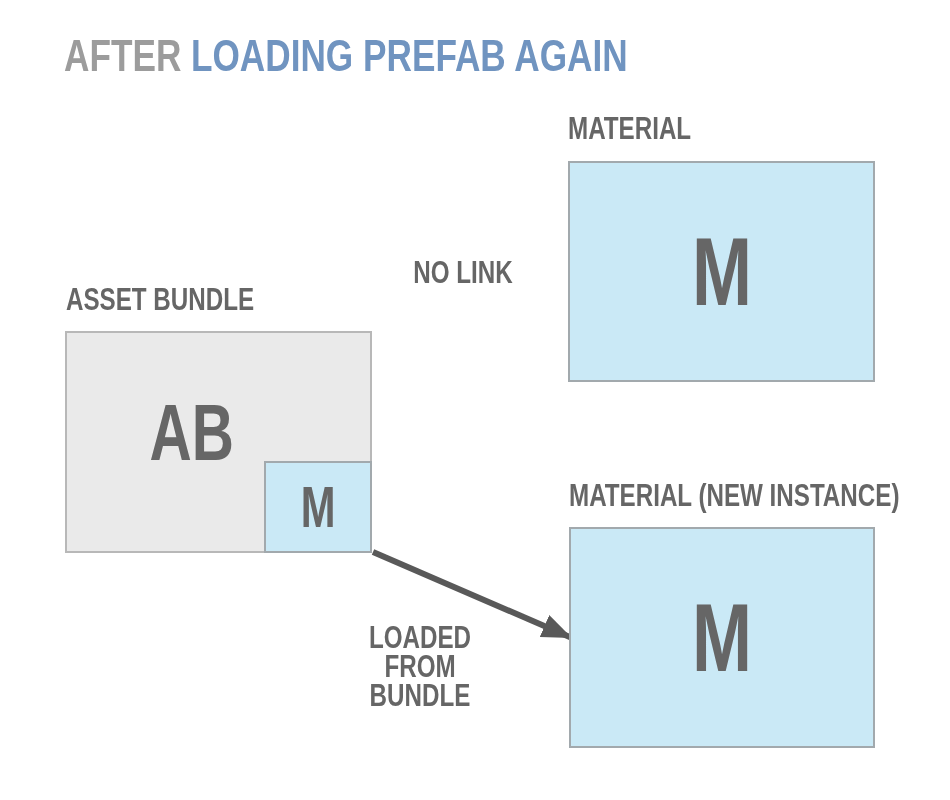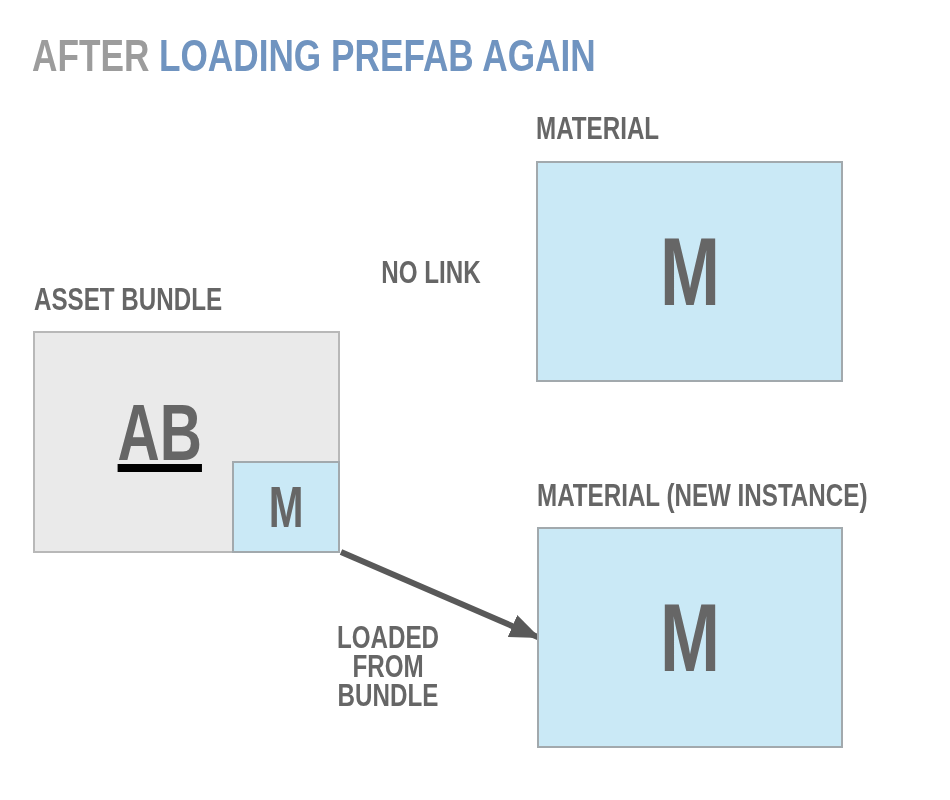--- a/index.html
+++ b/index.html
@@ -3,20 +3,21 @@
 <meta charset="utf-8">
 <style>
   html, body { margin: 0; padding: 0; background: #ffffff; }
   .canvas {
     position: relative;
     width: 881px;
     height: 800px;
     background: #ffffff;
     overflow: hidden;
     font-family: "Liberation Sans", "DejaVu Sans", sans-serif;
+    margin-left: 32px;
   }
 
   
   .title {
     position: absolute;
     left: 32px;
     top: 33px;
     margin: 0;
     font-size: 44px;
     line-height: 46px;
@@ -81,21 +82,21 @@
   </h1>
 
   <div class="label" style="left:536px; top:113px;">MATERIAL</div>
   <div class="box blue" style="left:536px; top:161px; width:307px; height:221px;">
     <span class="letter big">M</span>
   </div>
 
   <div class="label center" style="left:331px; top:257px; width:200px;">NO LINK</div>
 
   <div class="label" style="left:34px; top:284px;">ASSET BUNDLE</div>
-  <div class="box gray" style="left:33px; top:331px; width:307px; height:222px;text-decoration:underline;">
+  <div class="box gray" style="left:33px; top:331px; width:307px; height:222px;">
     <span class="letter ab">AB</span>
   </div>
   <div class="box blue" style="left:232px; top:461px; width:108px; height:92px;">
     <span class="letter small">M</span>
   </div>
 
   <svg class="arrow-svg" viewBox="0 0 950 800">
     <defs>
       <marker id="arrowhead" markerWidth="5" markerHeight="4" refX="5" refY="2" orient="auto">
         <polygon points="0 0, 5 2, 0 4" fill="#595959"></polygon>

